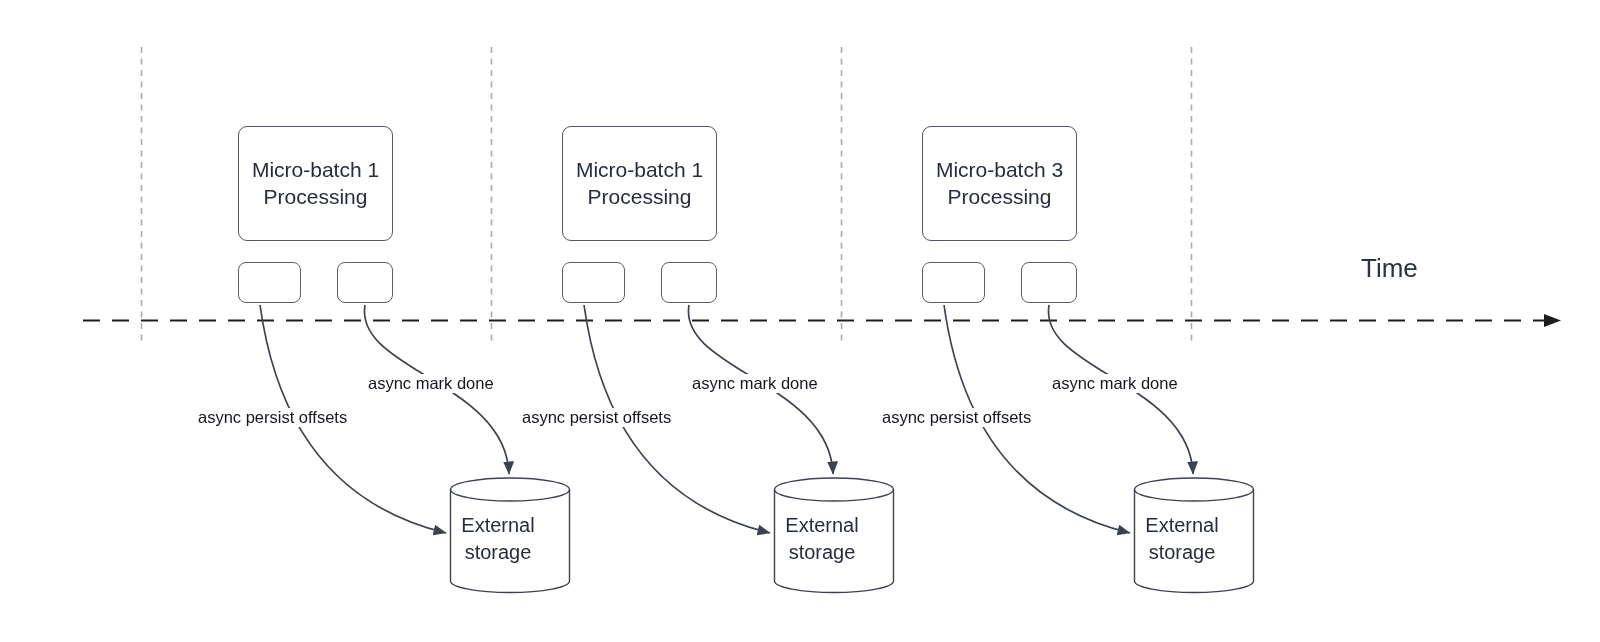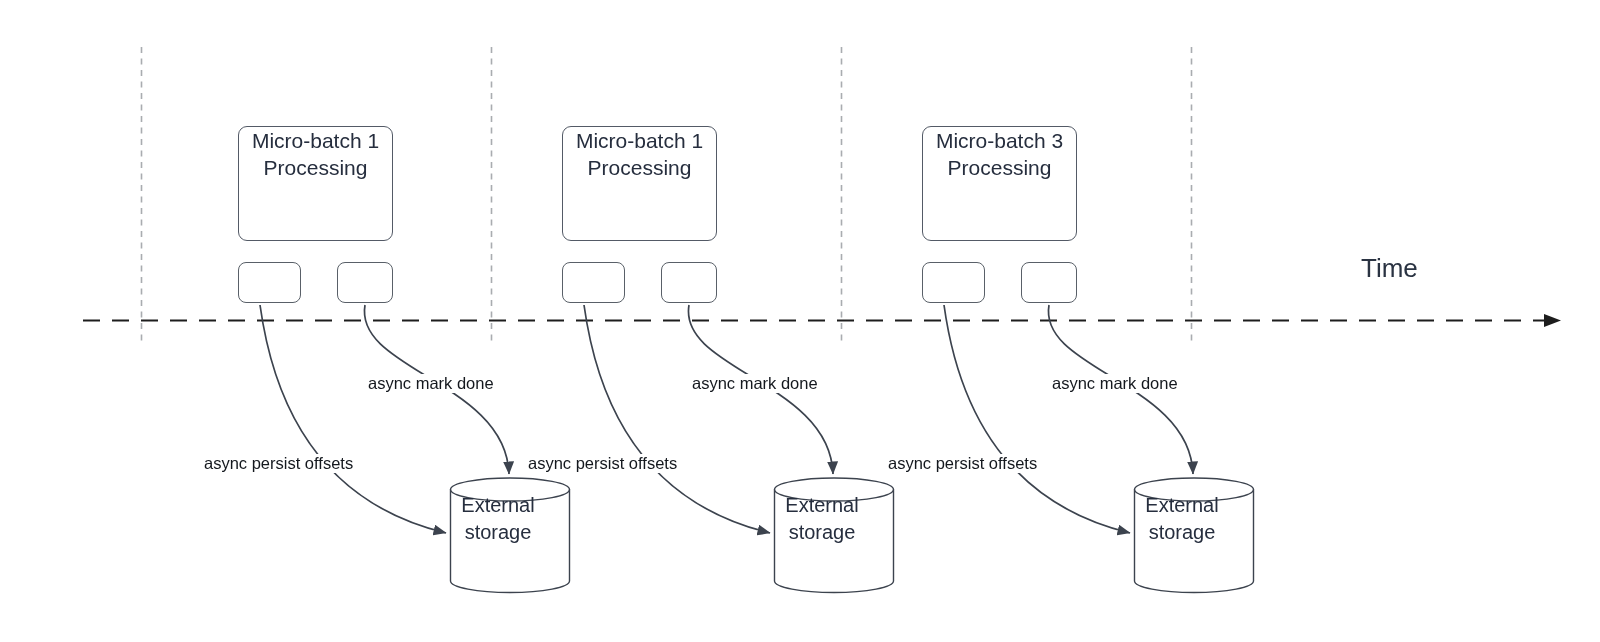--- a/index.html
+++ b/index.html
@@ -9,42 +9,42 @@
     background:#ffffff;
     font-family:"Liberation Sans", sans-serif;
     overflow:hidden;
   }
   svg.layer{position:absolute;left:0;top:0;width:1600px;height:642px;}
   .batch{position:absolute;left:0;top:0;width:0;height:0;overflow:visible;}
 
   .proc-box{
     position:absolute;left:238px;top:126px;width:155px;height:115px;
     border:1.3px solid #535a66;border-radius:9px;background:#ffffff;
-    display:flex;flex-direction:column;align-items:center;
+    display:flex;flex-direction:column;align-items:center;justify-content:center;
     text-align:center;color:#262e3e;font-size:21px;line-height:27px;
     padding-bottom:2px;box-sizing:border-box;
   }
   .sub-box{
     position:absolute;top:262px;height:41px;
     border:1.3px solid #596068;border-radius:8px;background:#ffffff;
     box-sizing:border-box;
   }
   .sub-box.sb-left{left:238px;width:63px;}
   .sub-box.sb-right{left:337px;width:56px;}
 
   .arrow-label{
     position:absolute;white-space:nowrap;
     font-size:16.5px;font-weight:normal;color:#14181e;
     background:#ffffff;padding:0 2px;line-height:19px;
   }
-  .arrow-label.persist{left:202px;top:408px;margin-top:46px;}
+  .arrow-label.persist{left:196px;top:408px;}
   .arrow-label.done{left:366px;top:374px;}
 
   .storage-label{
-    position:absolute;left:450px;top:492px;width:96px;
+    position:absolute;left:450px;top:512px;width:96px;
     text-align:center;color:#262e3e;font-size:20px;line-height:27px;
   }
 
   .time-label{
     position:absolute;left:1361px;top:256px;
     color:#2a3342;font-size:26px;line-height:24px;
   }
 </style>
 </head>
 <body>

